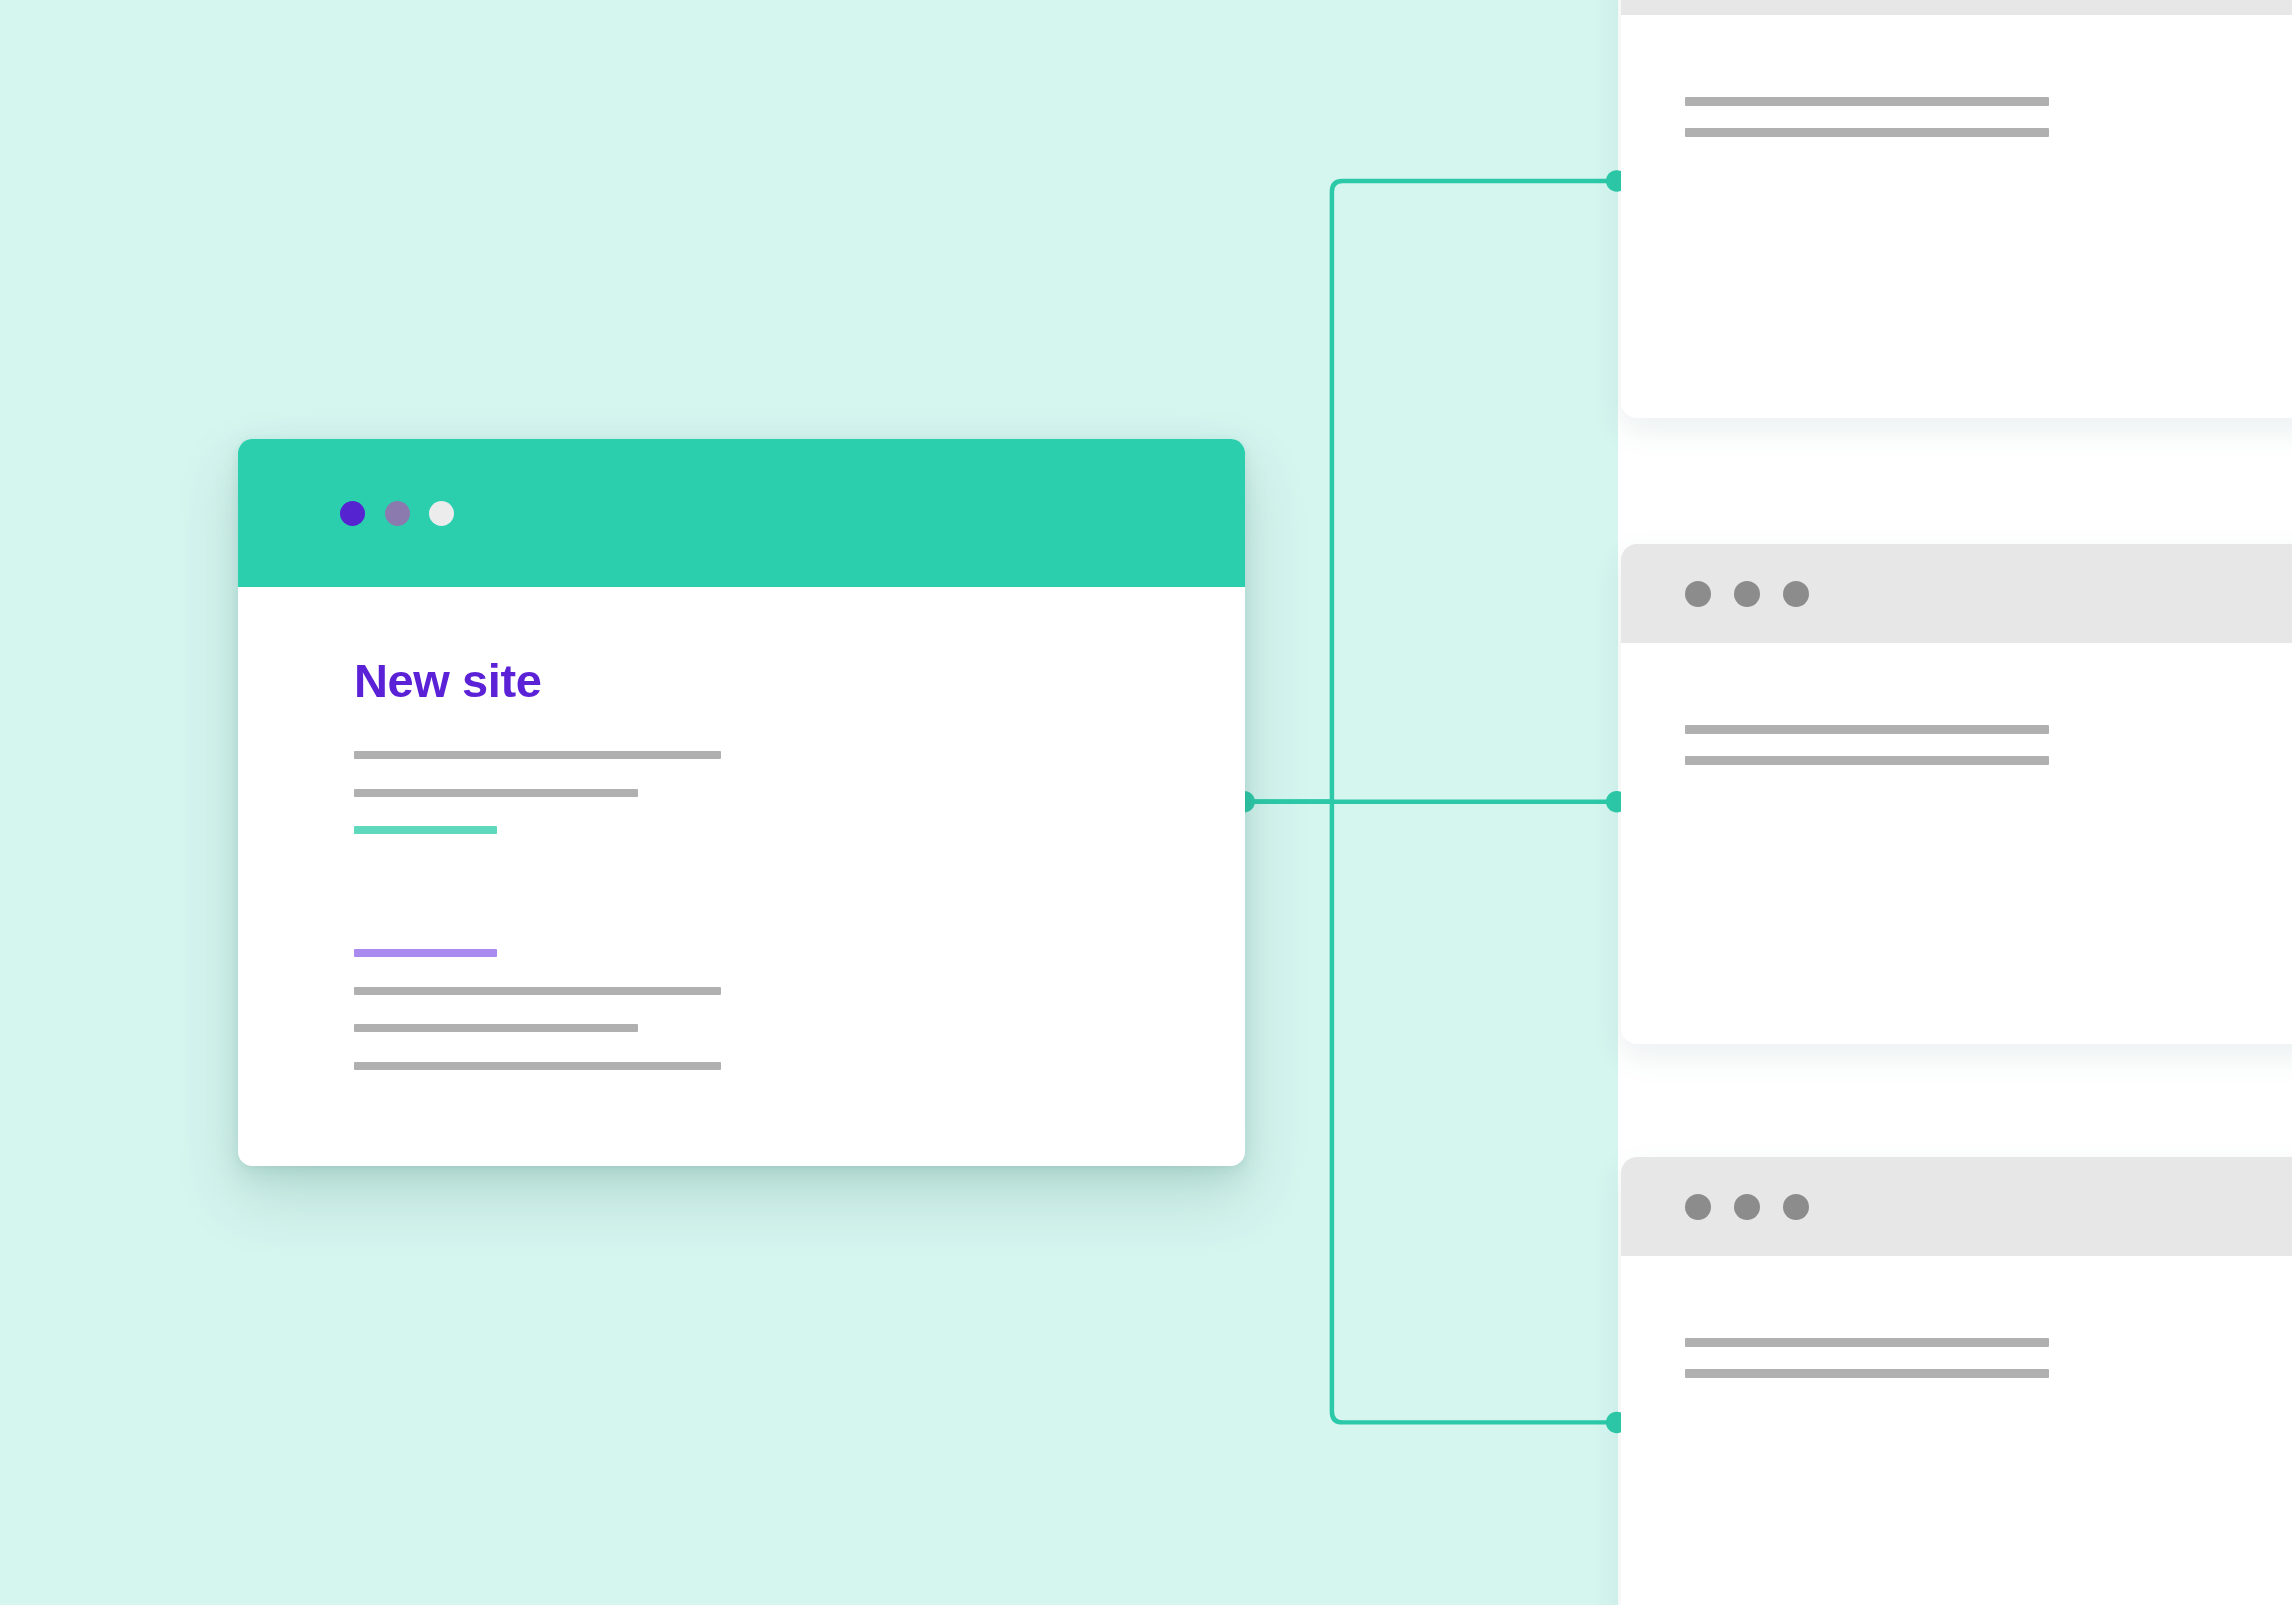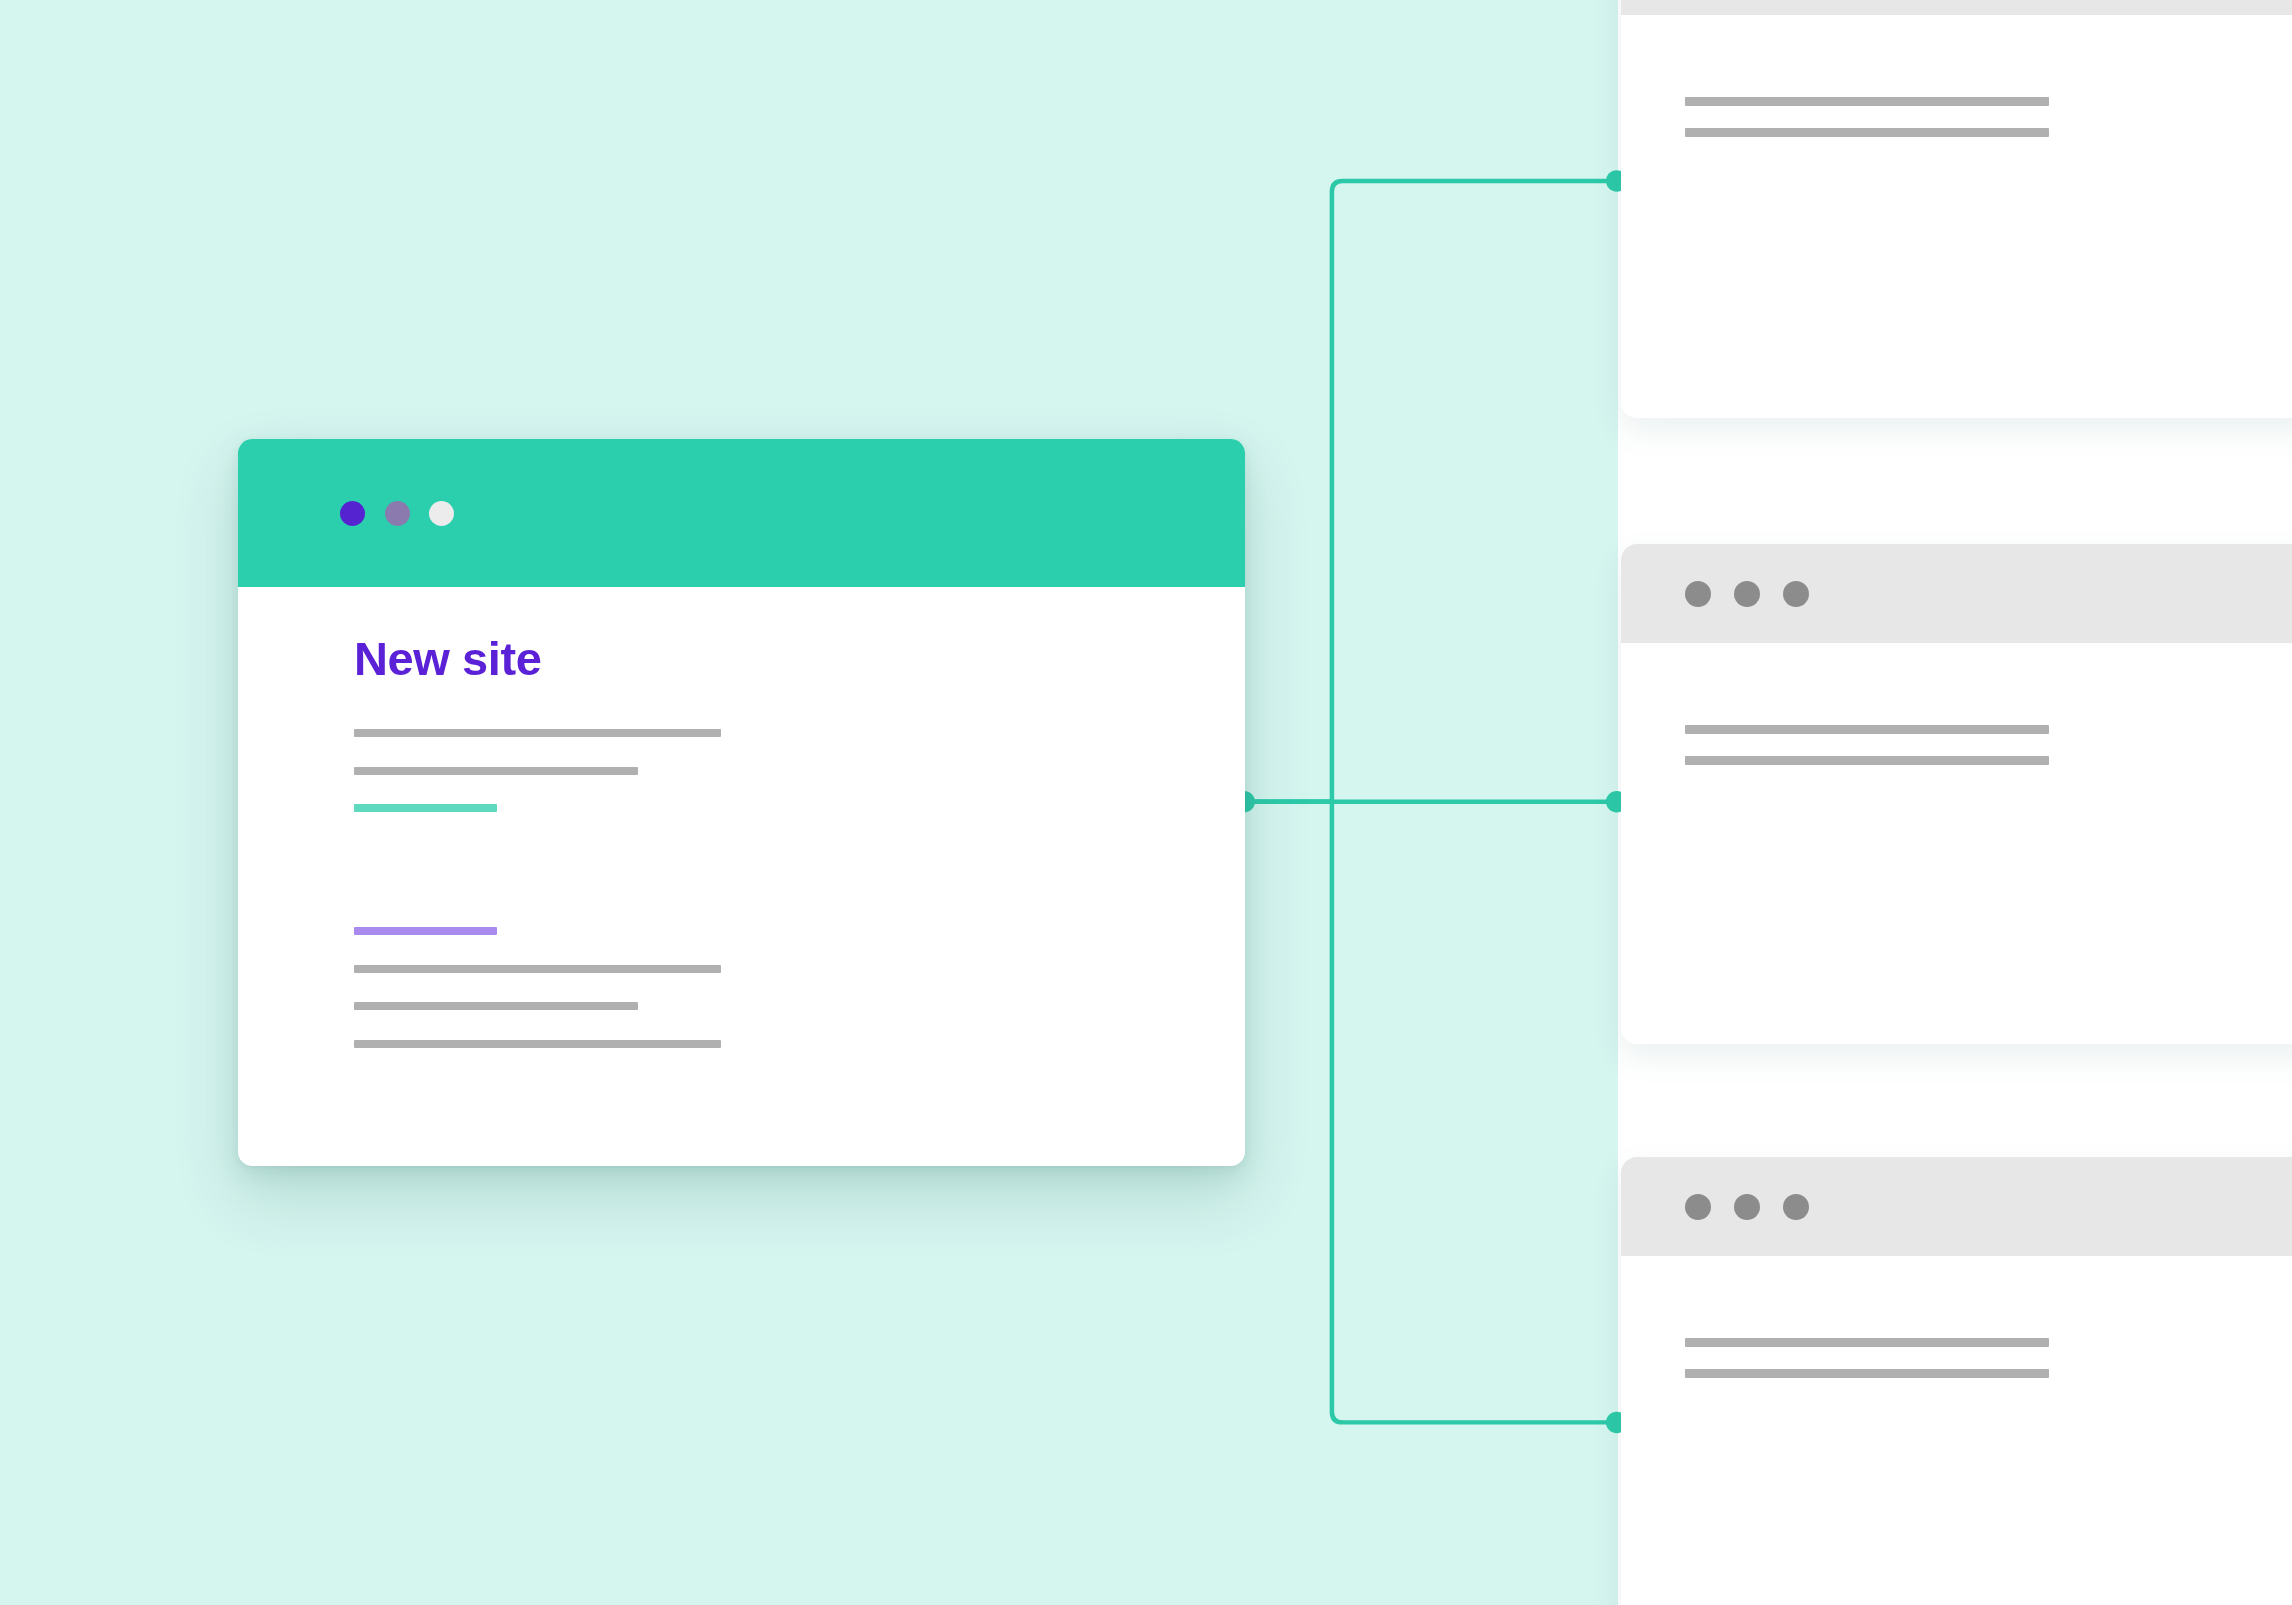--- a/index.html
+++ b/index.html
@@ -52,21 +52,21 @@
     padding-left:102px;
   }
   #main-card .dot {
     width:25px; height:25px;
     border-radius:50%;
     margin-right:19.7px;
   }
   #main-card .body {
     background:#ffffff;
     height:491px;
-    padding:48px 0 0 116px;
+    padding:70px 0 0 116px;
   }
   .site-title {
     font-size:47px;
     font-weight:bold;
     letter-spacing:-0.4px;
     line-height:1;
     margin-bottom:47px;
   }
   .line { height:8px; border-radius:0.9px; }
   .line.sp-sm { margin-top:29.6px; }

